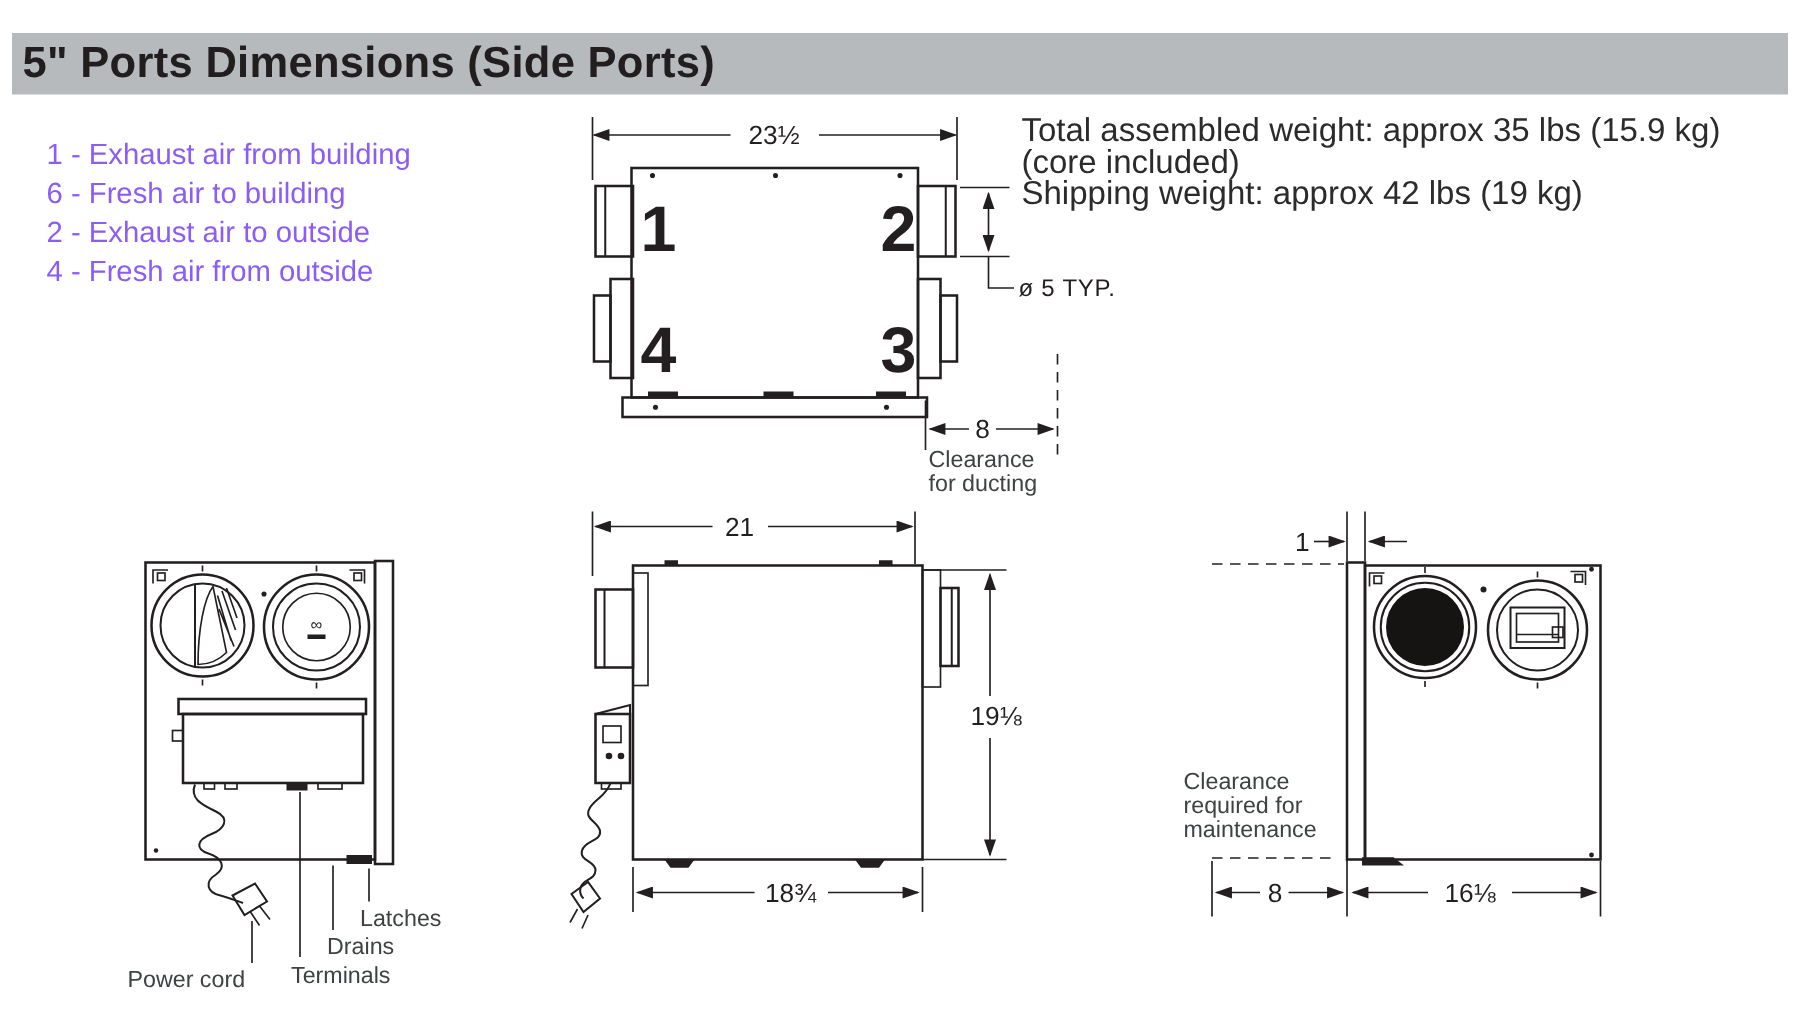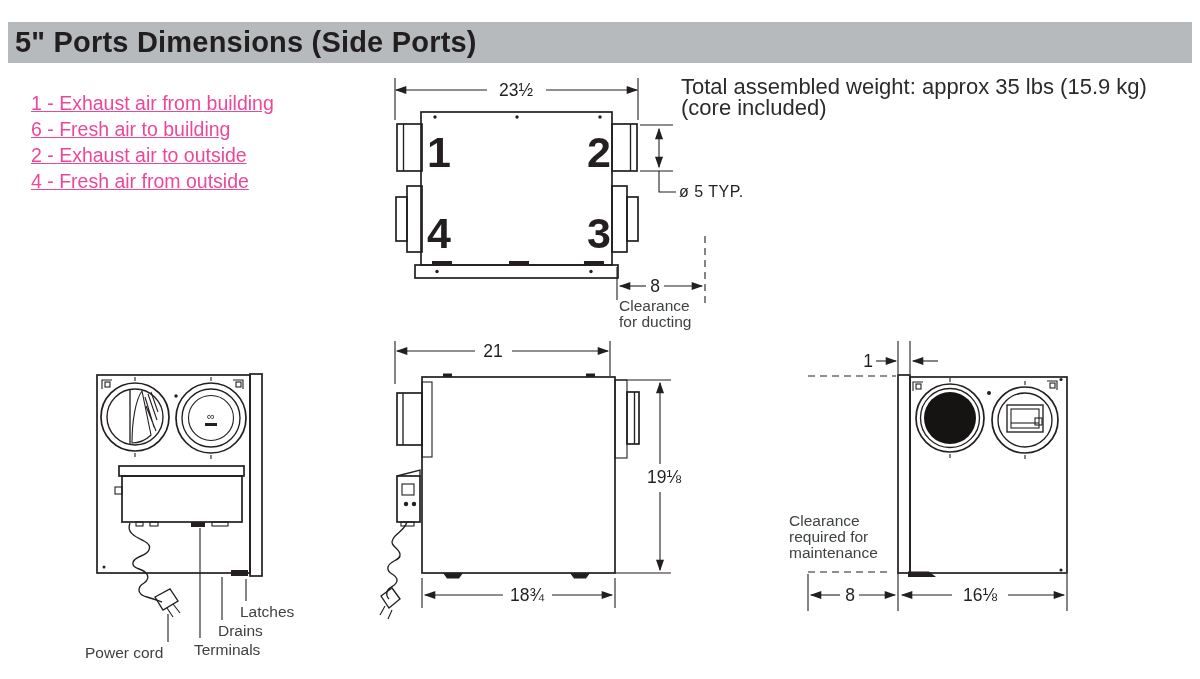--- a/index.html
+++ b/index.html
@@ -1,21 +1,21 @@
 <!DOCTYPE html>
 <html><head>
 <meta charset="utf-8">
 <style>
   html,body{margin:0;padding:0;background:#fff;}
   .canvas{position:relative;width:1200px;height:679px;background:#ffffff;overflow:hidden;
           font-family:"Liberation Sans","DejaVu Sans",sans-serif;color:#231f20;}
   .titlebar{position:absolute;left:8px;top:22px;width:1184px;height:41px;background:#b6babd;
             display:flex;align-items:center;}
   .titlebar h1{margin:0;padding-left:7px;font-size:29px;font-weight:bold;color:#221e1f;letter-spacing:.2px;}
-  .legend{position:absolute;left:31px;top:90px;font-size:19.5px;line-height:26px;color:#ec4899;text-decoration:underline;}
+  .legend{position:absolute;left:31px;top:90px;font-size:19.5px;line-height:26px;color:#8b5cf6;}
   .weights{position:absolute;left:681px;top:76px;font-size:22px;line-height:21px;color:#2b2b2b;}
   svg{position:absolute;overflow:visible;}
   svg text{fill:#231f20;stroke:none;}
   .dim{font-size:17.5px;}
   .typ{font-size:16px;letter-spacing:.5px;}
   .lbl{font-size:15.5px;fill:#3f4243;}
   .port-num{font-size:43px;font-weight:bold;}
   .hub{font-size:11px;}
   .s{stroke:#231f20;fill:none;stroke-width:1.7px;}
   .sm{stroke:#231f20;fill:none;stroke-width:1.35px;}
@@ -34,20 +34,21 @@
 
   <div class="legend">
     <div>1 - Exhaust air from building</div>
     <div>6 - Fresh air to building</div>
     <div>2 - Exhaust air to outside</div>
     <div>4 - Fresh air from outside</div>
   </div>
 
   <div class="weights">
     <div>Total assembled weight: approx 35 lbs (15.9 kg) (core included)</div>
+    <div>Shipping weight: approx 42 lbs (19 kg)</div>
   </div>
 
   <svg style="left:380px;top:66px;" width="390" height="270" viewBox="380 66 390 270">
     <defs>
       <marker id="ahf" viewBox="0 0 10 7" refX="9" refY="3.5" markerWidth="13" markerHeight="8" markerUnits="userSpaceOnUse" orient="auto-start-reverse">
         <path d="M0,0 L10,3.5 L0,7 Z" fill="#231f20"></path>
       </marker>
     </defs>
 
     <g>

